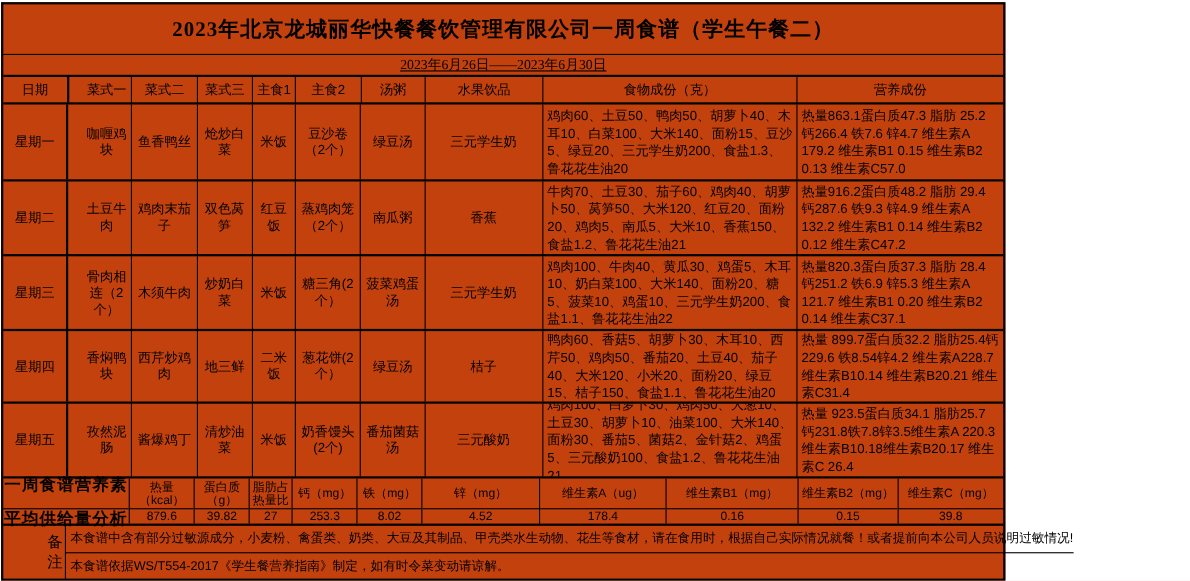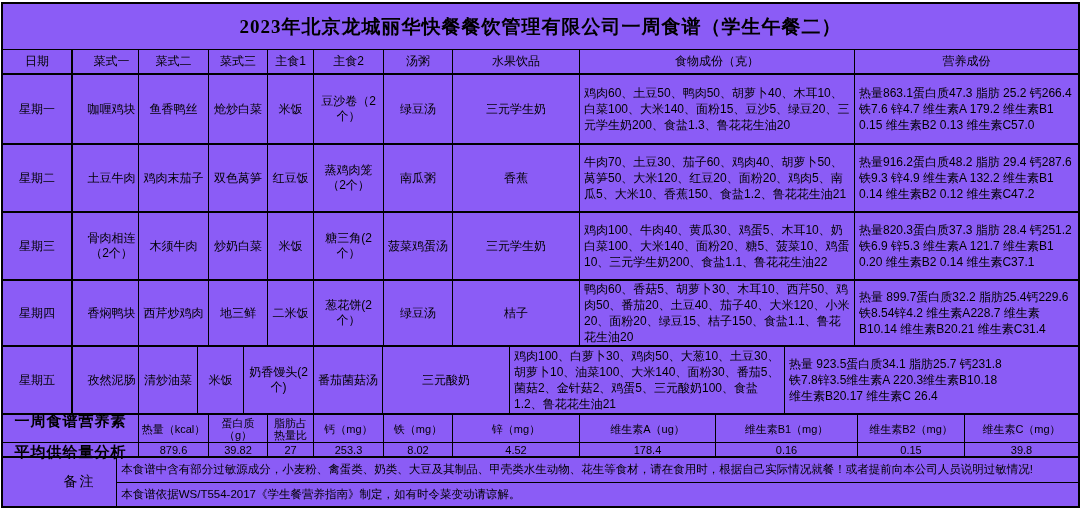--- a/index.html
+++ b/index.html
@@ -4,23 +4,23 @@
 <style>
   * { margin: 0; padding: 0; box-sizing: border-box; }
   html, body { background: #ffffff; }
   body {
     width: 1082px; height: 528px; overflow: hidden;
     font-family: "Liberation Sans", "DejaVu Sans", sans-serif;
     color: #000;
   }
   .sheet {
     margin: 2px 0 0 1px;
-    width: 1079px;
+    width: 913px;
     border: 2px solid #000;
-    background: #8b5cf6;
+    background: #c2410c;
   }
   .row { display: flex; width: 100%; }
 
   
   .title-row {
     height: 46px; border-bottom: 1px solid #000;
     align-items: center; justify-content: center;
   }
   .title-row .t {
     font-family: "Liberation Serif", "DejaVu Serif", serif;
@@ -108,20 +108,23 @@
 </style>
 </head>
 <body>
 
 <div class="sheet">
 
   <div class="row title-row">
     <div class="t">2023年北京龙城丽华快餐餐饮管理有限公司一周食谱（学生午餐二）</div>
   </div>
 
+  <div class="row subtitle-row">
+    <div class="t">2023年6月26日——2023年6月30日</div>
+  </div>
 
   <div class="row header-row">
     <div class="cell c-day">日期</div>
     <div class="cell c-d1">菜式一</div>
     <div class="cell c-d2">菜式二</div>
     <div class="cell c-d3">菜式三</div>
     <div class="cell c-s1">主食1</div>
     <div class="cell c-s2">主食2</div>
     <div class="cell c-soup">汤粥</div>
     <div class="cell c-frut">水果饮品</div>
@@ -177,20 +180,21 @@
     <div class="cell c-s2">葱花饼(2个）</div>
     <div class="cell c-soup">绿豆汤</div>
     <div class="cell c-frut">桔子</div>
     <div class="cell c-food left">鸭肉60、香菇5、胡萝卜30、木耳10、西芹50、鸡肉50、番茄20、土豆40、茄子40、大米120、小米20、面粉20、绿豆15、桔子150、食盐1.1、鲁花花生油20</div>
     <div class="cell c-nutr left">热量 899.7蛋白质32.2 脂肪25.4钙229.6 铁8.54锌4.2 维生素A228.7 维生素B10.14 维生素B20.21 维生素C31.4</div>
   </div>
 
   <div class="row data-row r5">
     <div class="cell c-day">星期五</div>
     <div class="cell c-d1">孜然泥肠</div>
+    <div class="cell c-d2">酱爆鸡丁</div>
     <div class="cell c-d3">清炒油菜</div>
     <div class="cell c-s1">米饭</div>
     <div class="cell c-s2">奶香馒头(2个)</div>
     <div class="cell c-soup">番茄菌菇汤</div>
     <div class="cell c-frut">三元酸奶</div>
     <div class="cell c-food left">鸡肉100、白萝卜30、鸡肉50、大葱10、土豆30、胡萝卜10、油菜100、大米140、面粉30、番茄5、菌菇2、金针菇2、鸡蛋5、三元酸奶100、食盐1.2、鲁花花生油21</div>
     <div class="cell c-nutr left">热量 923.5蛋白质34.1 脂肪25.7 钙231.8铁7.8锌3.5维生素A 220.3维生素B10.18维生素B20.17 维生素C 26.4</div>
   </div>
 
   <div class="row summary-row">

